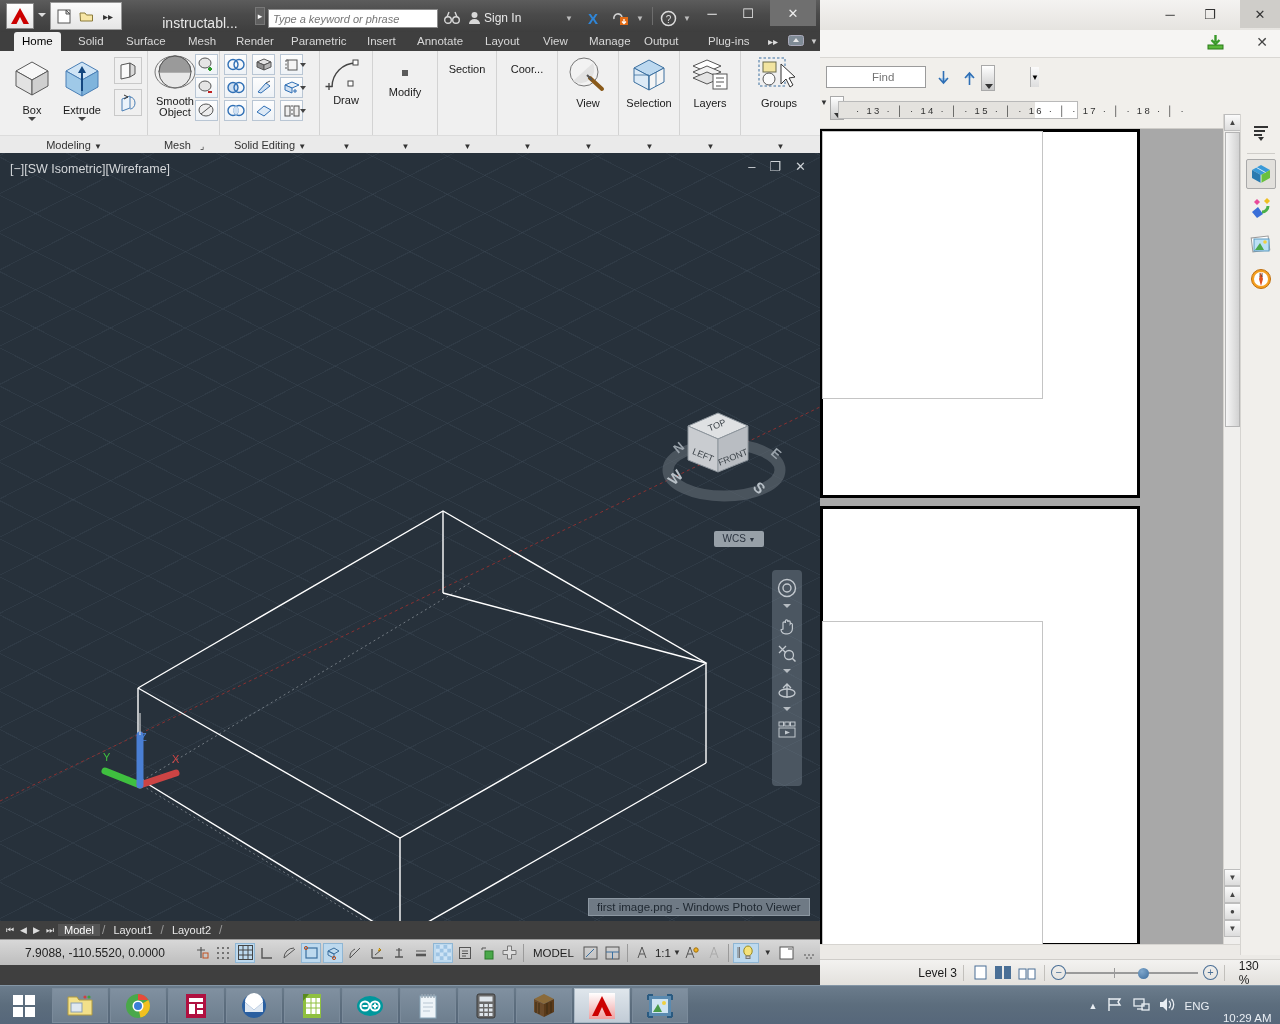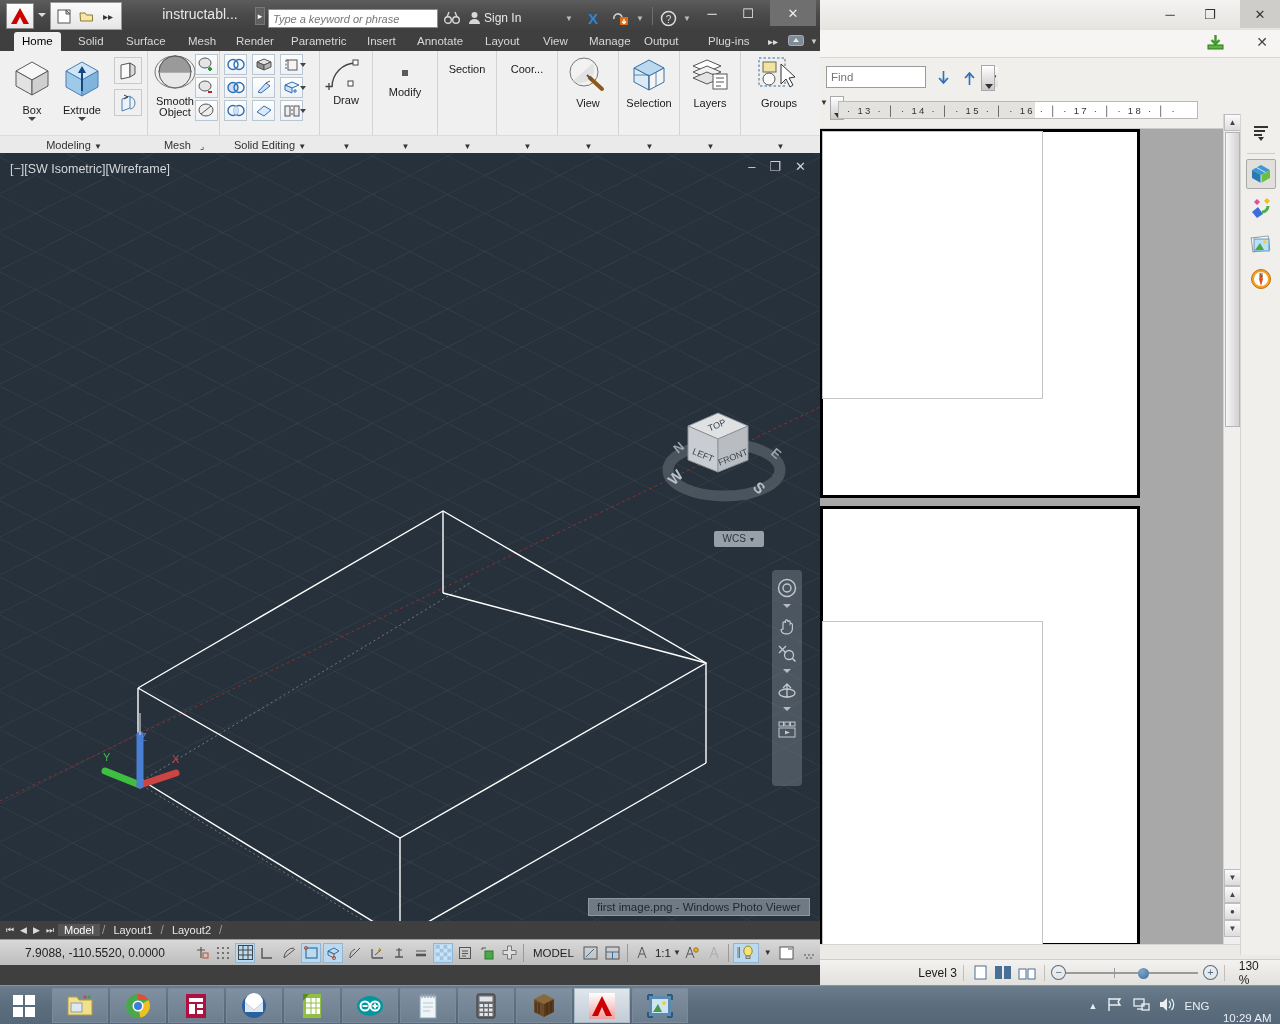--- a/index.html
+++ b/index.html
@@ -19,21 +19,21 @@
   .acad-logo { position:absolute; left:6px; top:3px; width:28px; height:26px;
     background:linear-gradient(to bottom,#ffffff,#e8e8e8); border:1px solid #888;
     display:flex; align-items:center; justify-content:center; }
   .acad-logo svg { display:block; }
   .logo-caret { position:absolute; left:38px; top:13px; width:0;height:0;
     border-left:4px solid transparent;border-right:4px solid transparent;border-top:4px solid #ddd; }
   .qat { position:absolute; left:50px; top:2px; height:28px; width:72px;
     background:linear-gradient(to bottom,#fbfbfb,#e6e6e6); border:1px solid #9a9a9a;
     display:flex; align-items:center; gap:4px; padding:0 4px; }
   .qat-ic { width:18px;height:18px; display:flex;align-items:center;justify-content:center; color:#333; font-size:14px;}
-  .acad-title { position:absolute; left:140px; top:6px; width:120px; color:#e8e8e8;
+  .acad-title { position:absolute; left:140px; top:15px; width:120px; color:#e8e8e8;
     font-size:14px; text-align:center; white-space:nowrap; overflow:hidden; }
   .title-caret { position:absolute; left:255px; top:7px; width:10px; height:18px;
     background:#5f5f5f; border:1px solid #777; color:#fff; font-size:9px; text-align:center; line-height:17px;}
   .infocenter { position:absolute; left:268px; top:9px; width:170px; height:19px;
     background:#fff; border:1px solid #8c8c8c; }
   .infocenter input { width:100%;height:100%;border:0;outline:0; font-size:11px; font-style:italic;
     color:#888; padding:0 4px; font-family:"Liberation Sans",sans-serif; background:transparent;}
   .ic-btn { position:absolute; top:8px; height:20px; display:flex; align-items:center;
     color:#dcdcdc; font-size:12px; gap:3px; }
   .signin { color:#e9e9e9; font-size:12px; white-space:nowrap; }
@@ -116,35 +116,35 @@
 
   
   #doc { position:absolute; left:820px; top:0; width:460px; height:985px; background:#eceae6; }
   .doc-title { height:30px; background:linear-gradient(to bottom,#f4f3f1,#e6e4e0); position:relative; }
   .doc-wbtn { position:absolute; top:0; width:40px; height:28px; display:flex;align-items:center;justify-content:center;
     color:#333; font-size:13px;}
   .doc-wbtn.close { background:#cfcdc9; }
   .doc-row2 { height:28px; background:#f6f5f3; position:relative; border-bottom:1px solid #d9d7d3;}
   .doc-findrow { height:38px; background:#f1efeb; position:relative; }
   .findbox { position:absolute; left:6px; top:8px; width:100px; height:22px; background:#fff;
-    border:1px solid #9b9b9b; display:flex; align-items:center;}
+    border:1px solid #9b9b9b; display:flex; align-items:center;padding-left:41px;}
   .findbox input { border:0;outline:0;flex:1; font-size:11.5px; color:#8a8a8a; padding:0 4px; background:transparent;
     font-family:"Liberation Sans",sans-serif;}
   .find-dd { width:17px; height:20px; background:linear-gradient(to bottom,#fbfbfb,#dedede);
     border-left:1px solid #b3b3b3; display:flex;align-items:center;justify-content:center; font-size:8px;}
   .fbtn { position:absolute; top:9px; width:22px;height:22px; display:flex;align-items:center;justify-content:center;
     color:#2f6fb5; font-size:15px;}
   .spin { position:absolute; width:14px; height:26px; background:linear-gradient(to bottom,#fff,#c9c9c9);
     border:1px solid #a9a9a9; }
   .spin span { position:absolute; bottom:1px; left:3px; width:0;height:0;
     border-left:4px solid transparent;border-right:4px solid transparent;border-top:5px solid #333;}
   .doc-row3 { height:33px; background:#f1efeb; position:relative; border-bottom:1px solid #cfcdc9;}
-  .ruler { position:absolute; left:18px; top:5px; height:18px; width:360px; background:#fff;
+  .ruler { position:absolute; left:18px; top:5px; height:18px; width:240px; background:#fff;
     border:1px solid #b9b9b9; font-size:9.5px; color:#333; display:flex; align-items:center;
-    letter-spacing:2.3px; padding-left:8px; white-space:nowrap; }
+    letter-spacing:2.3px; padding-left:17px; white-space:nowrap; }
   .ruler-inset { position:absolute; left:0; top:0; width:196px; height:100%; background:#e4e2de; }
   .page-area { position:absolute; left:0; top:129px; width:440px; height:826px; background:#a8a8a8; overflow:hidden;}
   .page { position:absolute; background:#fff; border:3px solid #000; }
   .page-inner { position:absolute; background:#fff; border:1px solid #c4c4c4; }
   .doc-vscroll { position:absolute; right:40px; top:114px; width:17px; height:841px;
     background:#f0efed; border-left:1px solid #d6d4d0; }
   .dv-btn { width:17px;height:17px; background:linear-gradient(to bottom,#fbfbfb,#dcdcdc); border:1px solid #bdbdbd;
     display:flex;align-items:center;justify-content:center;font-size:8px;color:#444;}
   .dv-thumb { position:absolute; left:1px; width:15px; background:linear-gradient(to right,#f6f6f6,#d2d2d2);
     border:1px solid #b4b4b4;}

